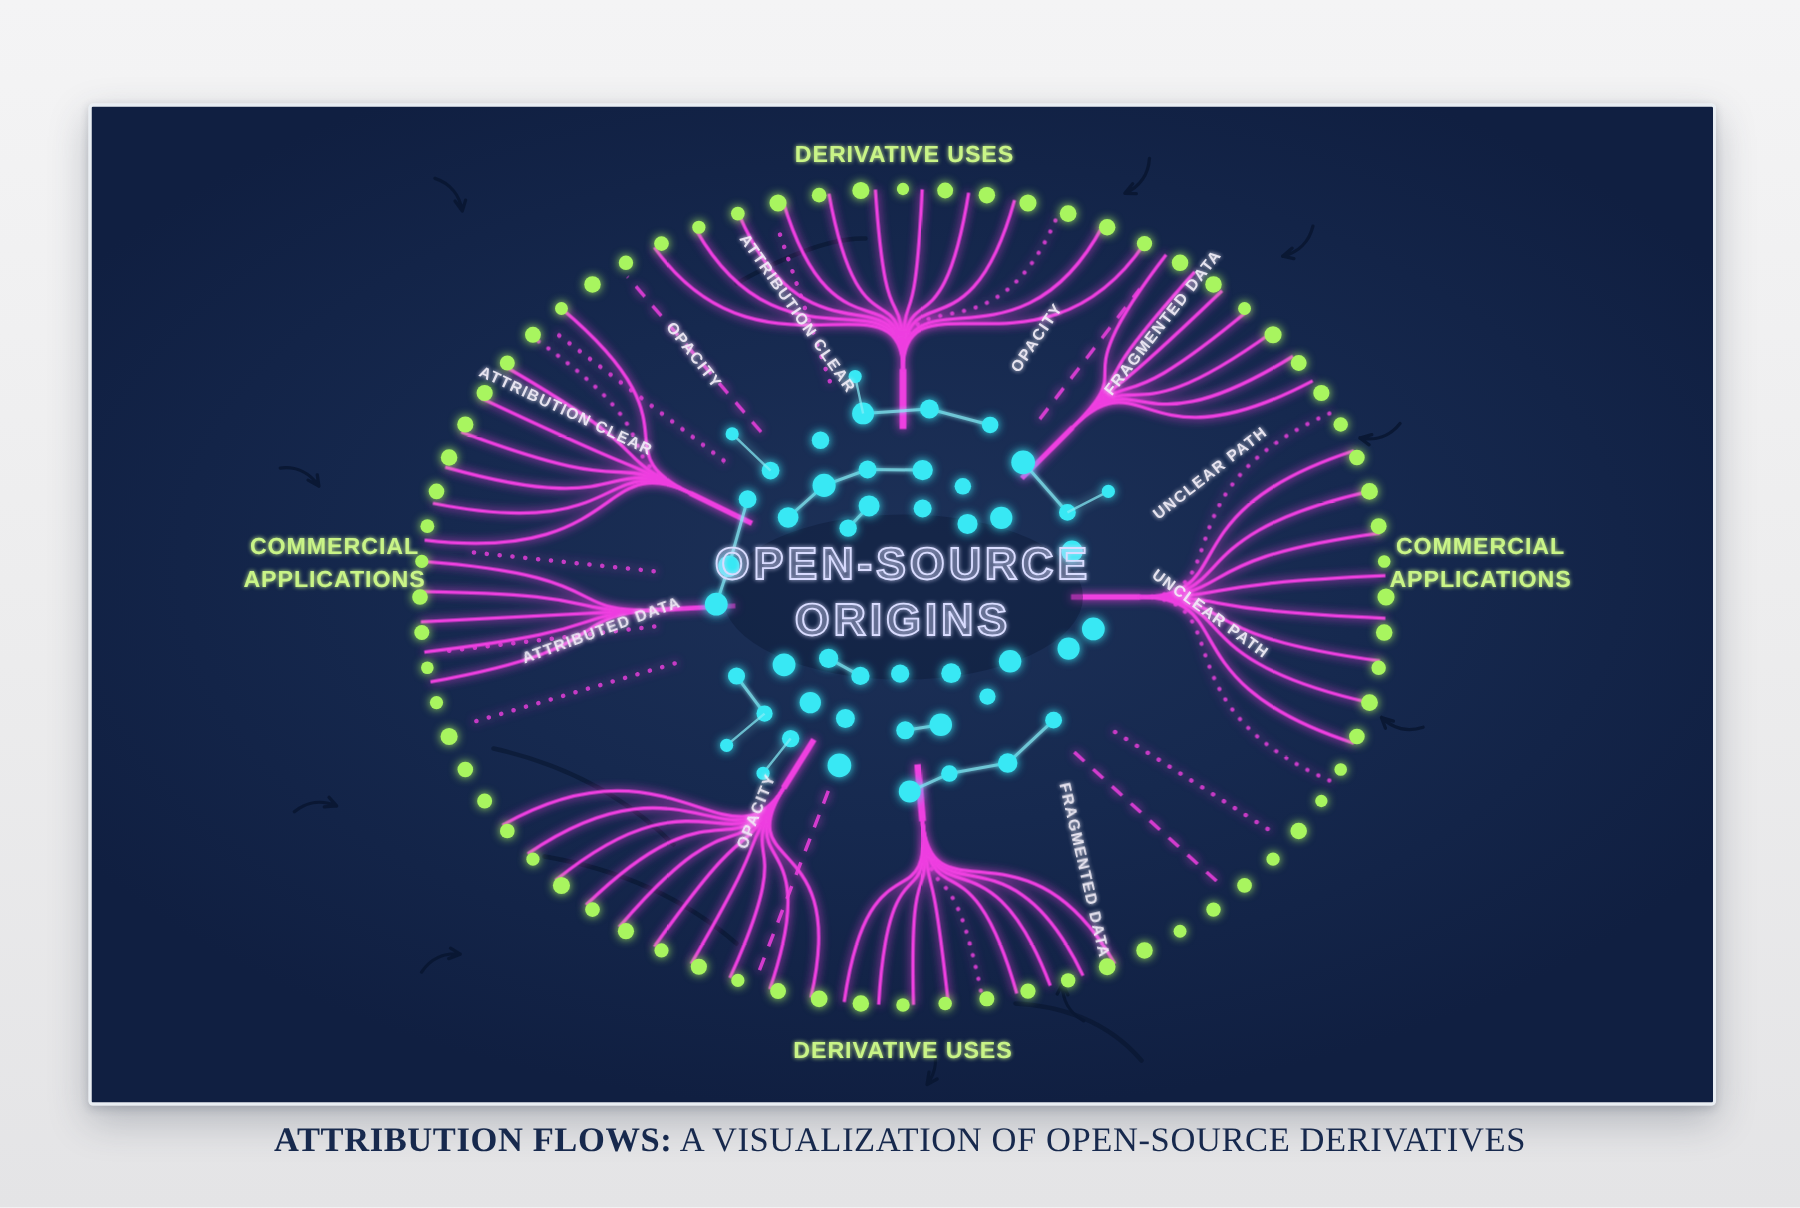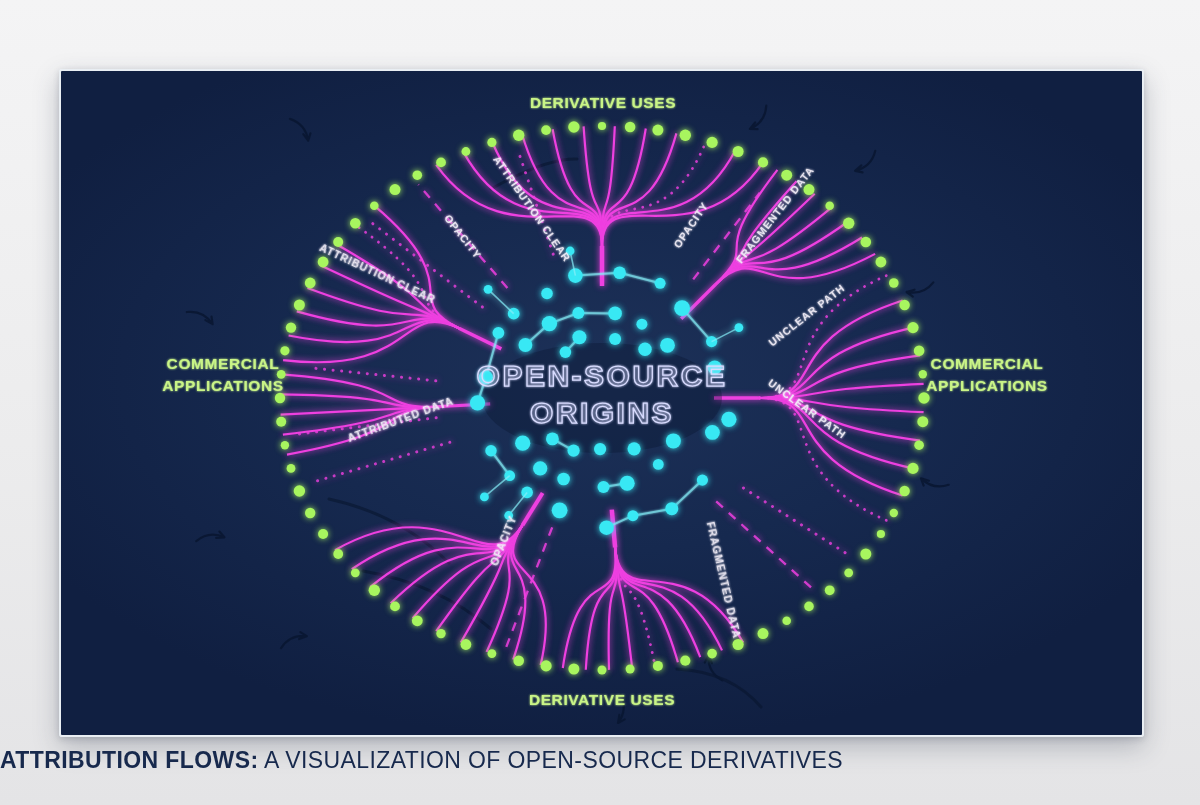--- a/index.html
+++ b/index.html
@@ -9,22 +9,22 @@
     font-family:"Liberation Sans",sans-serif;
   }
   .card{
     position:absolute;left:59px;top:69px;width:1081px;height:664px;
     border-radius:3px;border:2px solid #e9eef3;box-sizing:content-box;
     background:radial-gradient(ellipse 60% 55% at 50% 46%,#1d3158 0%,#16294f 48%,#101f41 100%);
     box-shadow:0 10px 26px rgba(50,60,80,.28),0 2px 6px rgba(50,60,80,.2);
   }
   .card svg{display:block;}
   .caption{
-    position:absolute;left:0;top:747px;width:1200px;
-    color:#17294d;font-size:23px;letter-spacing:.4px;white-space:nowrap;
+    position:absolute;left:0;top:747px;width:1200px;text-align:center;
+    color:#17294d;font-size:23px;letter-spacing:.4px;white-space:nowrap;font-family:Liberation Serif, serif;
   }
   .caption .cap-bold{font-weight:bold;}
   svg text{font-family:"Liberation Sans",sans-serif;}
 </style>
 </head>
 <body>
 
 <div class="card">
   <svg width="1081" height="664" viewBox="0 0 1081 664">
     <defs>

